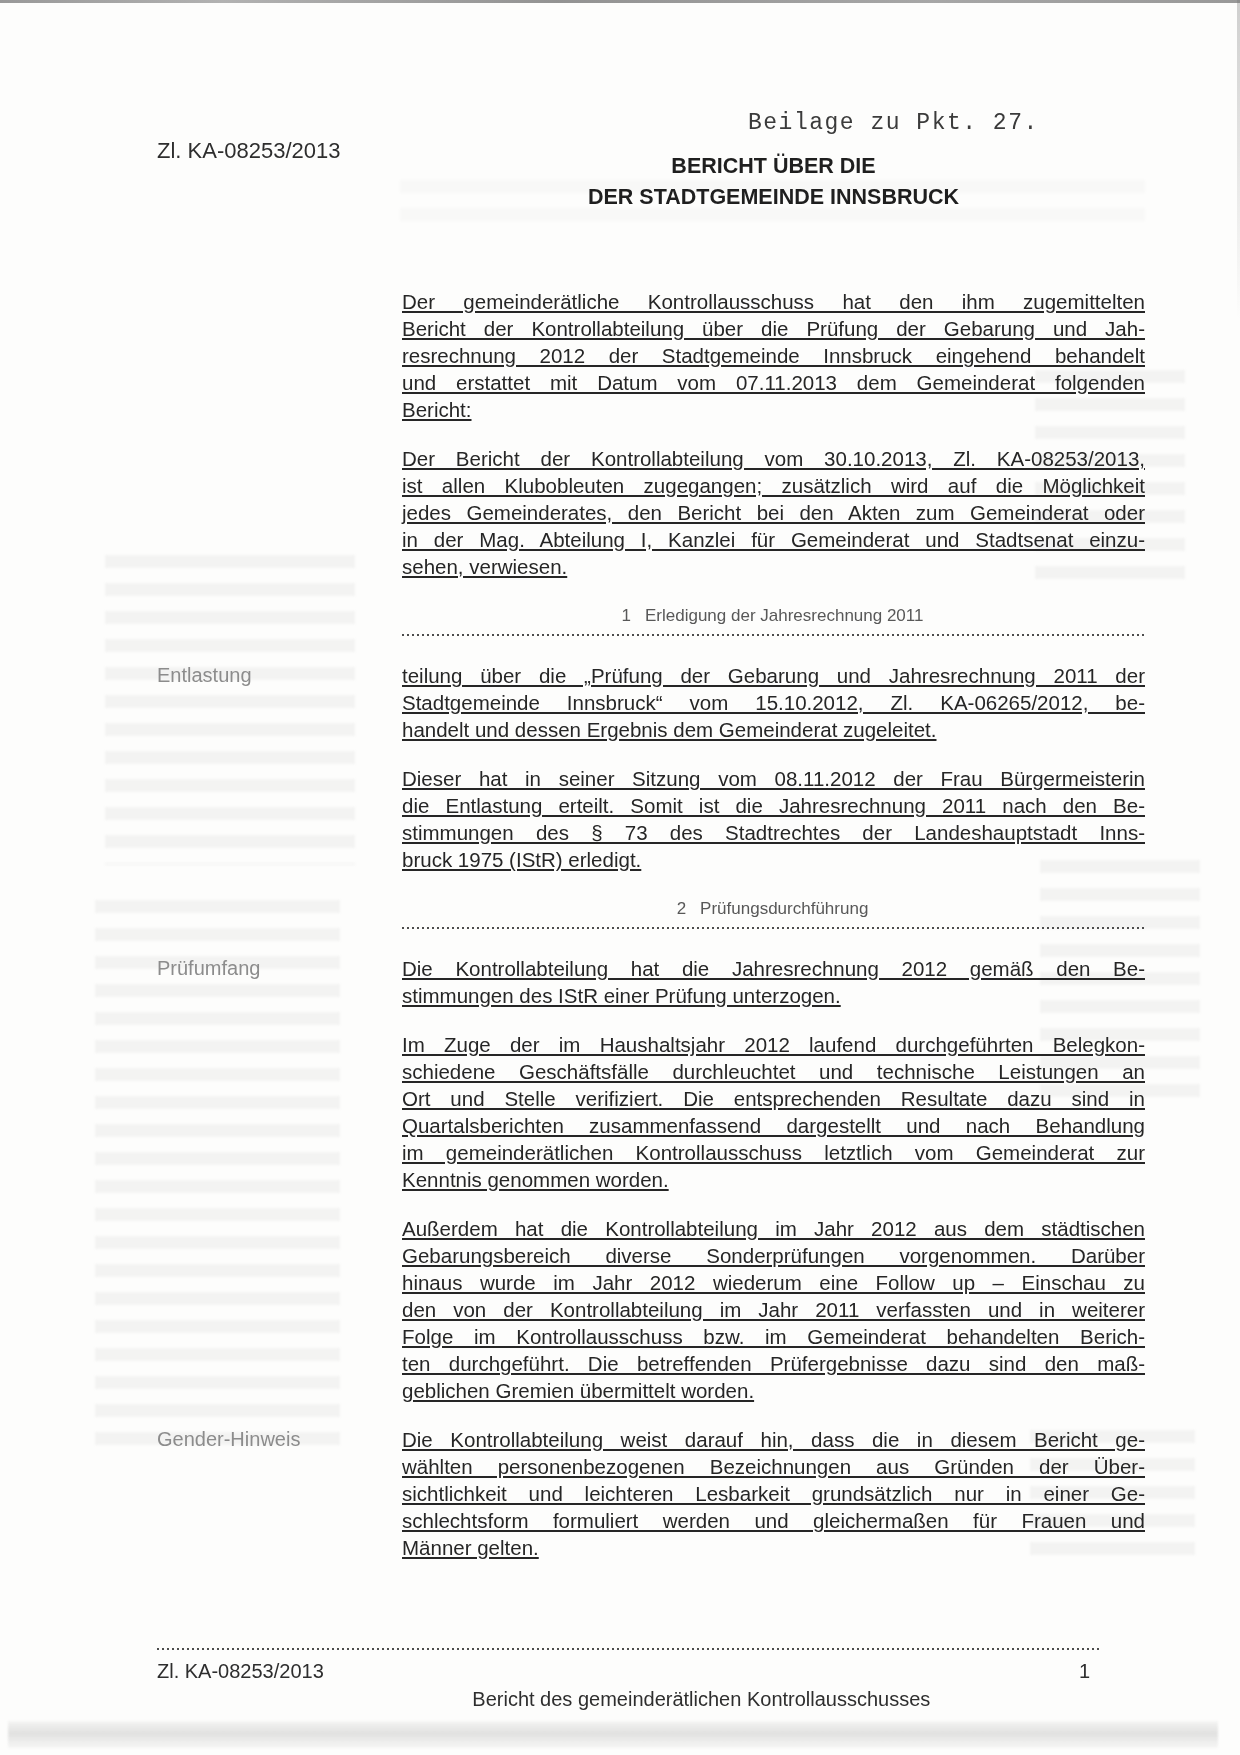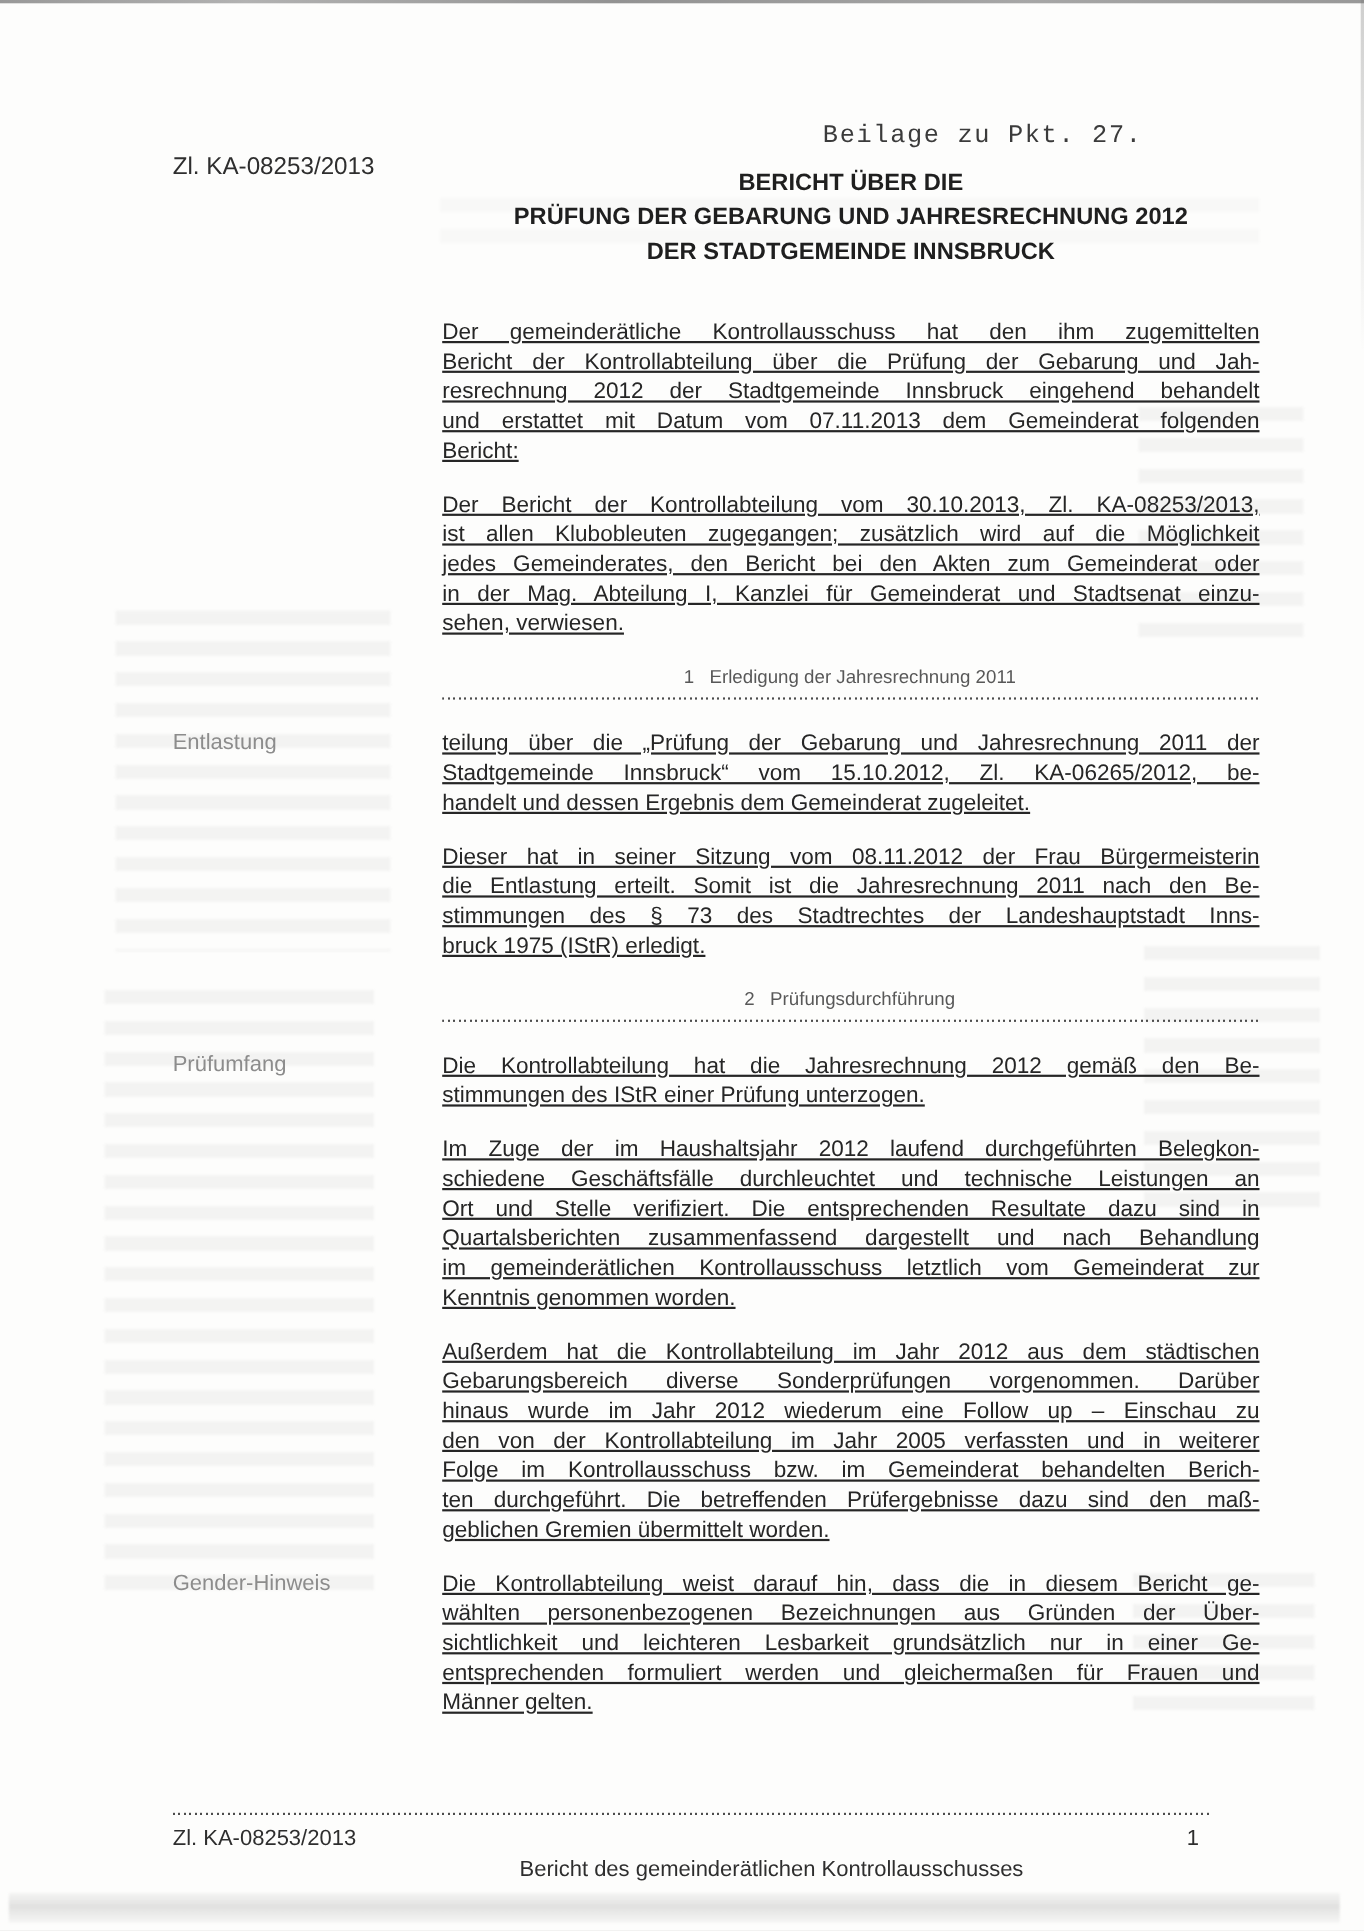--- a/index.html
+++ b/index.html
@@ -76,21 +76,20 @@
   <div class="bleed b4"></div>
   <div class="bleed b5"></div>
   <div class="bleed b6"></div>
 
   <div class="ref-top">Zl. KA-08253/2013</div>
 
   <div class="beilage">Beilage zu Pkt. 27.</div>
 
   <div class="title">
     <div>BERICHT ÜBER DIE</div>
-    <div>PRÜFUNG DER GEBARUNG UND JAHRESRECHNUNG 2012</div>
     <div>DER STADTGEMEINDE INNSBRUCK</div>
   </div>
 
   <div class="flow" id="content-flow">
       <div class="para-row">
         <div class="para-text">
           <div class="line jl">Der gemeinderätliche Kontrollausschuss hat den ihm zugemittelten</div>
           <div class="line jl">Bericht der Kontrollabteilung über die Prüfung der Gebarung und Jah-</div>
           <div class="line jl">resrechnung 2012 der Stadtgemeinde Innsbruck eingehend behandelt</div>
           <div class="line jl">und erstattet mit Datum vom 07.11.2013 dem Gemeinderat folgenden</div>
@@ -145,33 +144,33 @@
           <div class="line jl">Quartalsberichten zusammenfassend dargestellt und nach Behandlung</div>
           <div class="line jl">im gemeinderätlichen Kontrollausschuss letztlich vom Gemeinderat zur</div>
           <div class="line">Kenntnis genommen worden.</div>
         </div>
       </div>
       <div class="para-row">
         <div class="para-text">
           <div class="line jl">Außerdem hat die Kontrollabteilung im Jahr 2012 aus dem städtischen</div>
           <div class="line jl">Gebarungsbereich diverse Sonderprüfungen vorgenommen. Darüber</div>
           <div class="line jl">hinaus wurde im Jahr 2012 wiederum eine Follow up – Einschau zu</div>
-          <div class="line jl">den von der Kontrollabteilung im Jahr 2005 verfassten und in weiterer</div>
+          <div class="line jl">den von der Kontrollabteilung im Jahr 2011 verfassten und in weiterer</div>
           <div class="line jl">Folge im Kontrollausschuss bzw. im Gemeinderat behandelten Berich-</div>
           <div class="line jl">ten durchgeführt. Die betreffenden Prüfergebnisse dazu sind den maß-</div>
           <div class="line">geblichen Gremien übermittelt worden.</div>
         </div>
       </div>
       <div class="para-row">
         <div class="side-label">Gender-Hinweis</div>
         <div class="para-text">
           <div class="line jl">Die Kontrollabteilung weist darauf hin, dass die in diesem Bericht ge-</div>
           <div class="line jl">wählten personenbezogenen Bezeichnungen aus Gründen der Über-</div>
           <div class="line jl">sichtlichkeit und leichteren Lesbarkeit grundsätzlich nur in einer Ge-</div>
-          <div class="line jl">entsprechenden formuliert werden und gleichermaßen für Frauen und</div>
+          <div class="line jl">schlechtsform formuliert werden und gleichermaßen für Frauen und</div>
           <div class="line">Männer gelten.</div>
         </div>
       </div>
     </div>
 
   <div class="footer-rule"></div>
   <div class="footer-row">
     <div>Zl. KA-08253/2013</div>
     <div class="footer-center">Bericht des gemeinderätlichen Kontrollausschusses</div>
     <div class="footer-page">1</div>

